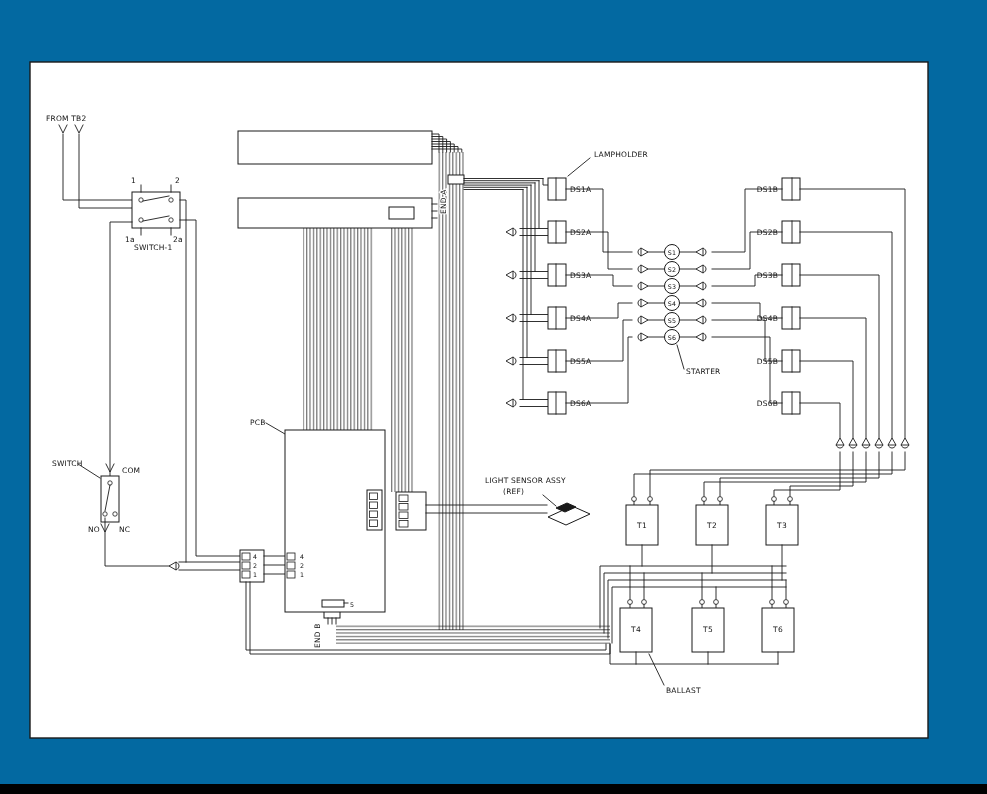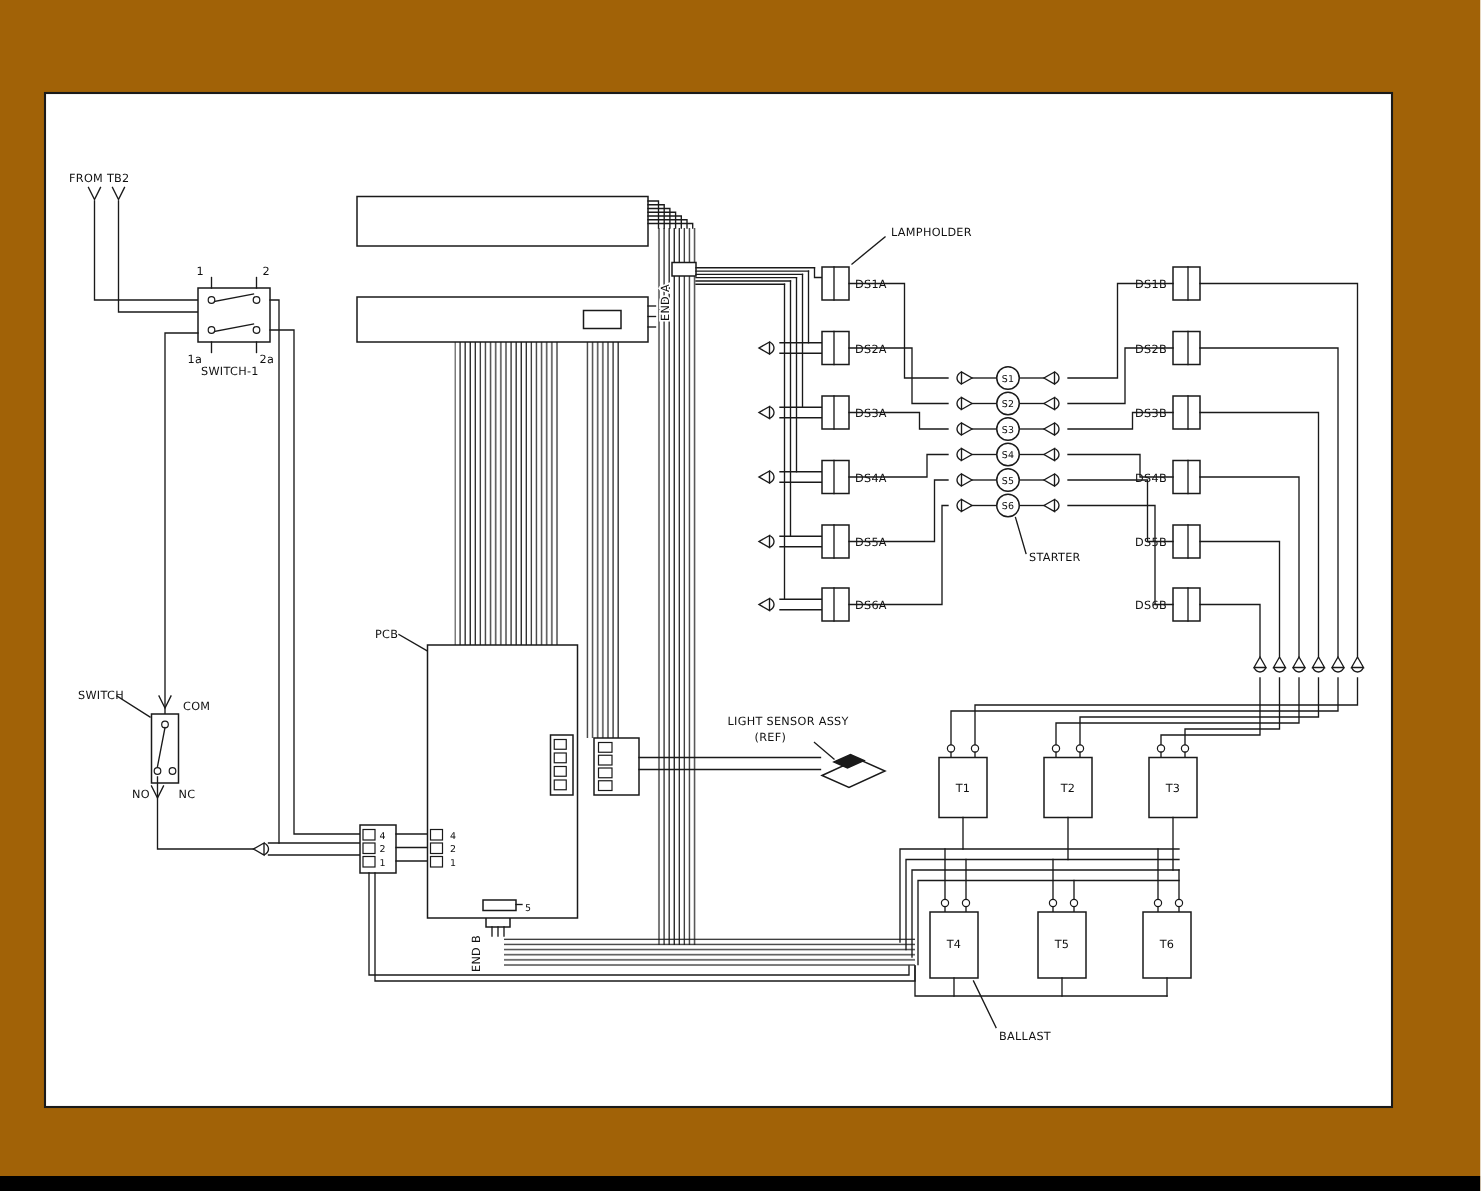--- a/index.html
+++ b/index.html
@@ -1,16 +1,16 @@
 <!DOCTYPE html>
 <html><head>
 <meta charset="utf-8">
 <style>
   html,body{margin:0;padding:0;background:#ffffff;}
-  .page{position:relative;width:987px;height:794px;background:#a16207;font-family:"DejaVu Sans",sans-serif;}
+  .page{position:relative;width:987px;height:794px;background:#0369a1;font-family:"DejaVu Sans",sans-serif;}
   .frame{fill:#ffffff;stroke:#1a1a1a;stroke-width:1.4;}
   .bx{fill:#ffffff;stroke:#1a1a1a;stroke-width:1;}
   .w{fill:none;stroke:#1a1a1a;stroke-width:0.9;stroke-linecap:square;stroke-linejoin:miter;}
   .pin{fill:#ffffff;stroke:#1a1a1a;stroke-width:0.8;}
   .lbl{font-size:7.5px;fill:#111;paint-order:stroke;stroke:#ffffff;stroke-width:2.2px;letter-spacing:.2px;}
   .sm{font-size:6.3px;}
   .mid{text-anchor:middle;}
   .end{text-anchor:end;}
 </style>
 </head>

